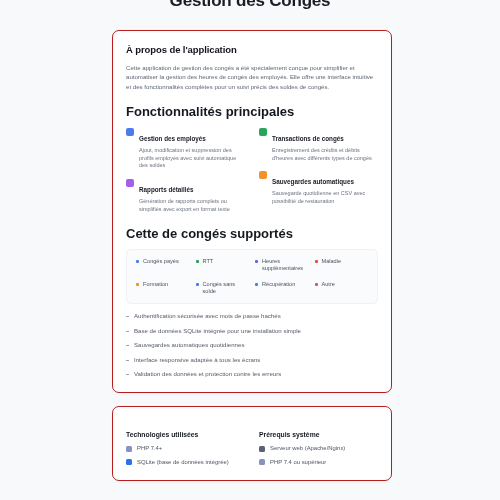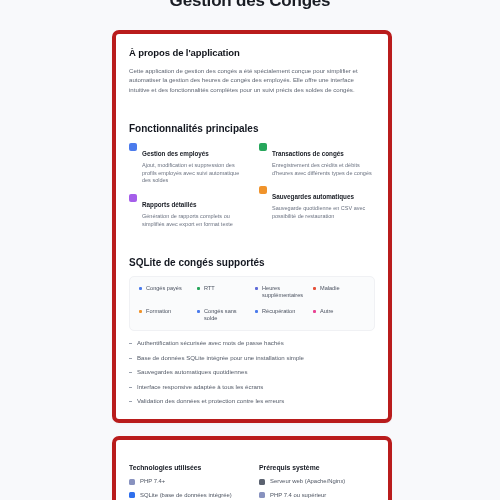--- a/index.html
+++ b/index.html
@@ -15,34 +15,34 @@
   .hero-title {
     font-size: 17px; font-weight: bold; color: #1a1d24;
     letter-spacing: -0.2px; margin-top: -6px; line-height: 14px;
   }
   .hero-sub {
     font-size: 7.2px; color: #5b6270; margin-top: 7px; line-height: 10px;
   }
 
   .card {
     background: #ffffff;
-    border: 4px solid #b91c1c;
+    border: 1px solid #b91c1c;
     border-radius: 7px;
     margin: 0 108px 0 112px;
     padding: 13px 13px 14px 13px;
     box-shadow: 0 1px 2px rgba(16,24,40,0.03);
   }
   .card + .card { margin-top: 13px; }
   .card-gap-top { margin-top: 22px; }
 
   .card-title {
     font-size: 9.5px; font-weight: bold; color: #12151c; letter-spacing: -0.1px;
   }
   .section-title {
-    font-size: 10px; font-weight: bold; color: #141821; margin-top: 29px;
+    font-size: 13px; font-weight: bold; color: #141821; margin-top: 13px;
   }
   .about-text {
     font-size: 6.1px; color: #5e6572; line-height: 9.4px; margin-top: 8px;
     text-align: left;
   }
 
   
   .feat-grid { display: flex; gap: 14px; margin-top: 8px; }
   .feat-col { flex: 1; display: flex; flex-direction: column; gap: 8px; }
   .feat { display: flex; gap: 5px; align-items: flex-start; }
@@ -128,21 +128,21 @@
         <div class="feat">
           <span class="feat-ico" style="background: rgb(240, 147, 43);"></span>
           <span class="feat-body">
             <span class="feat-h">Sauvegardes automatiques</span>
             <div class="feat-p">Sauvegarde quotidienne en CSV avec possibilité de restauration</div>
           </span>
         </div>
       </div>
     </div>
 
-    <div class="section-title">SQLite de congés supportés</div>
+    <div class="section-title">Cette de congés supportés</div>
     <div class="types-box">
       <div class="types-grid">
         <div class="type">
           <span class="dot" style="background: rgb(75, 123, 236);"></span>
           <span class="type-l">Congés payés</span>
         </div>
         <div class="type">
           <span class="dot" style="background: rgb(38, 166, 91);"></span>
           <span class="type-l">RTT</span>
         </div>

